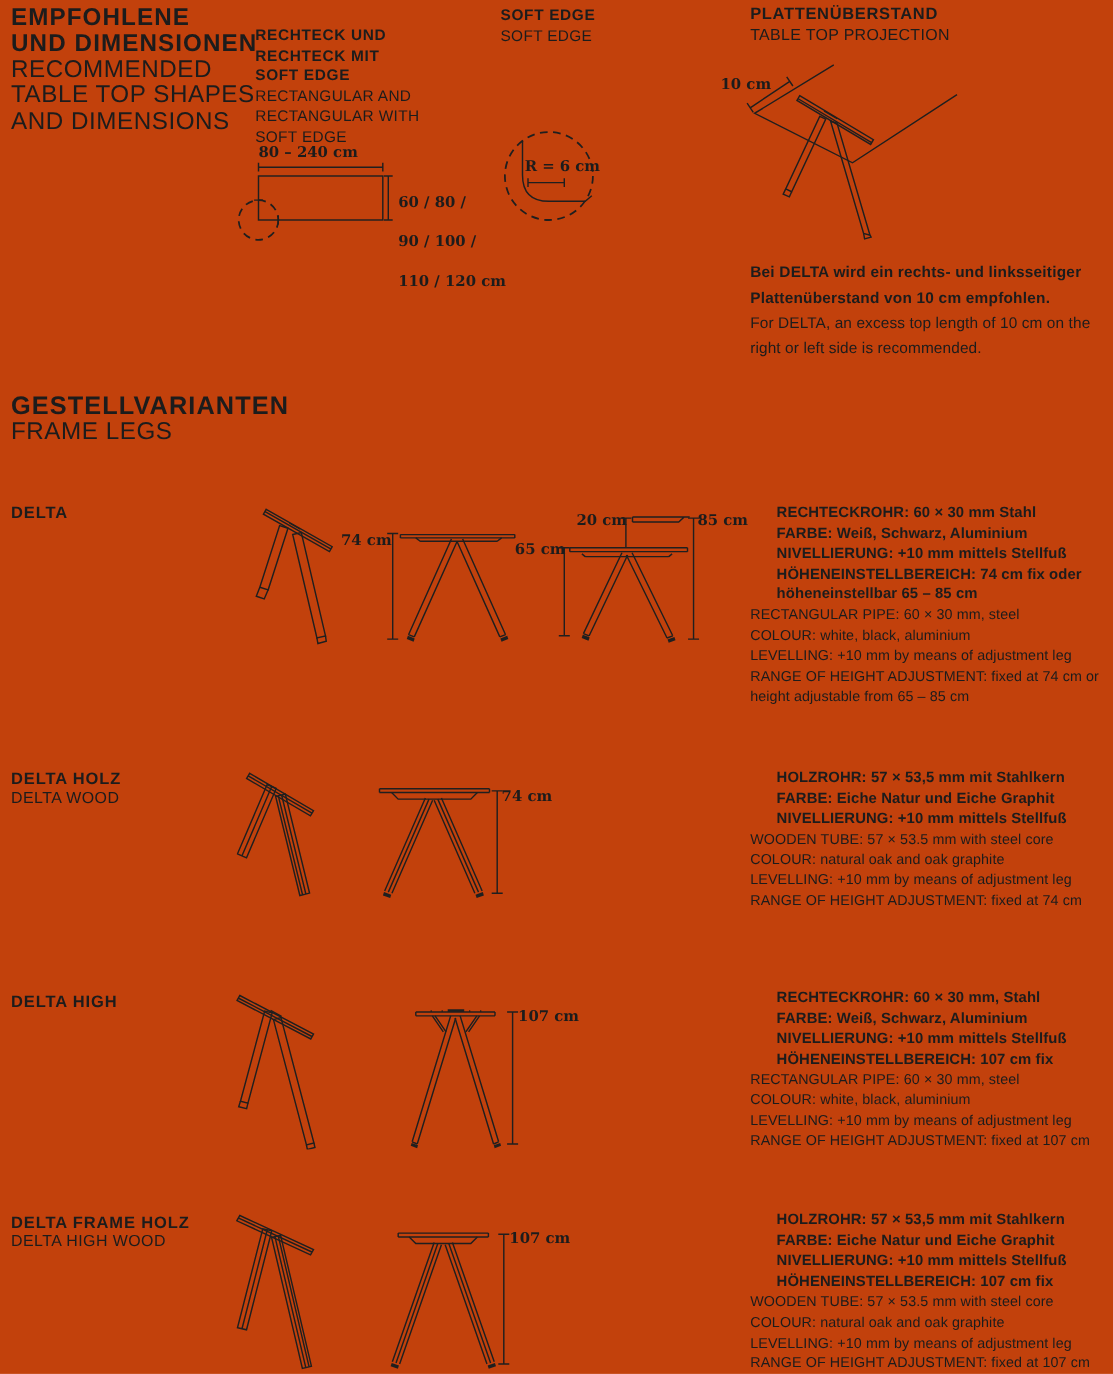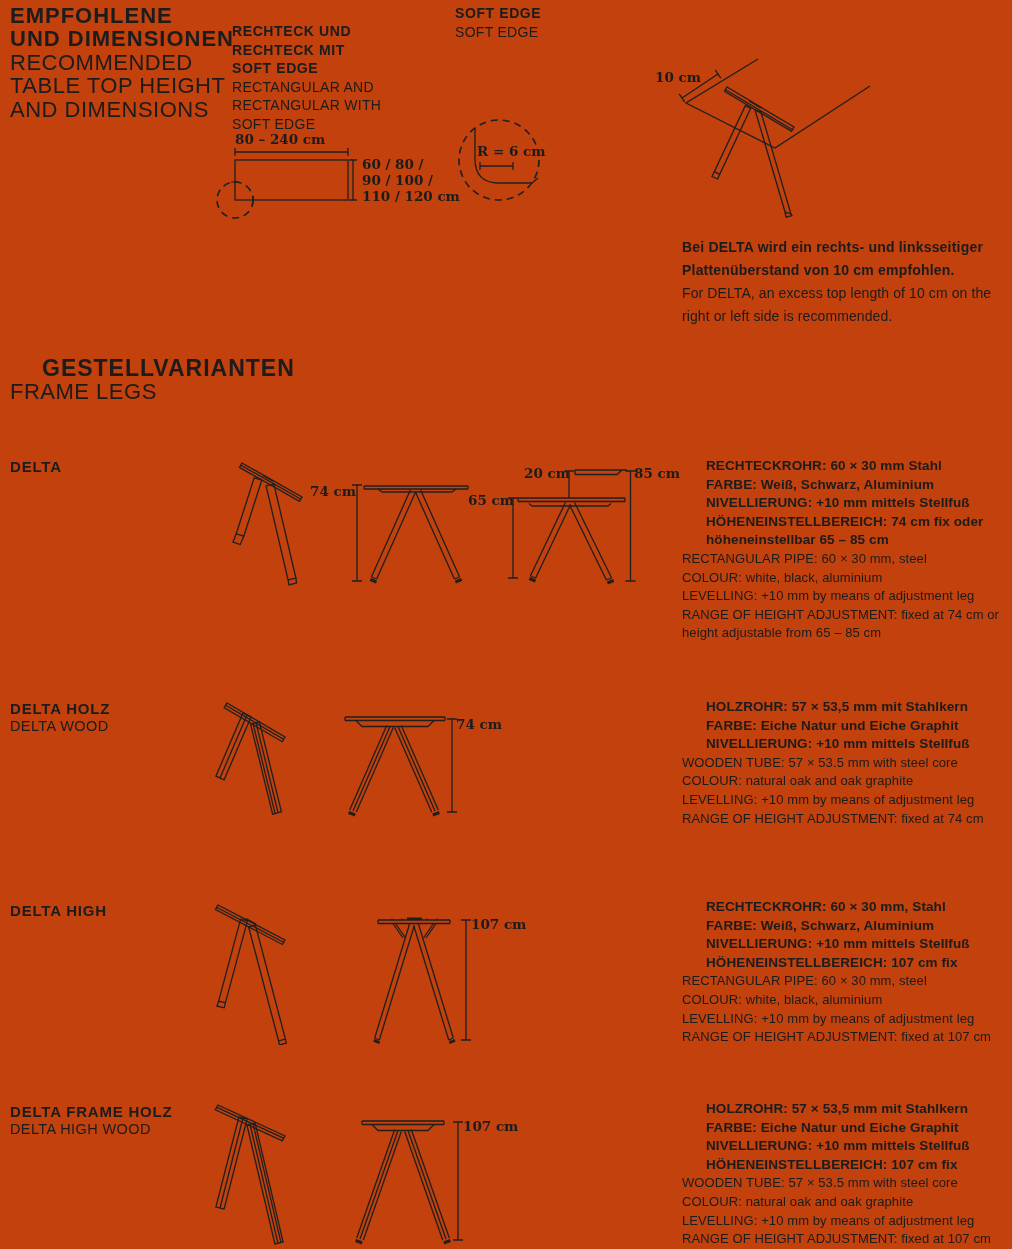--- a/index.html
+++ b/index.html
@@ -9,41 +9,41 @@
   svg{display:block;}
   svg path, svg line, svg circle, svg rect{stroke:#1f1f1f;fill:none;stroke-width:1.3;}
   .dashed{stroke-dasharray:7 5;stroke-width:1.6;}
   .fill{fill:#1f1f1f;stroke:none;}
   .thin{stroke-width:1.1;}
 
   .h1   {font-size:22px;line-height:23.4px;font-weight:bold;letter-spacing:1px;white-space:nowrap;}
   .h1r  {font-size:22px;line-height:23.4px;font-weight:normal;letter-spacing:.5px;white-space:nowrap;}
   .ct-b {font-size:14px;line-height:18.6px;font-weight:bold;letter-spacing:.6px;white-space:nowrap;}
   .ct-r {font-size:14px;line-height:18.6px;font-weight:normal;letter-spacing:.3px;white-space:nowrap;}
-  .g1   {font-size:23px;line-height:24px;font-weight:bold;letter-spacing:1px;white-space:nowrap;margin-left:32px;}
+  .g1   {font-size:23px;line-height:24px;font-weight:bold;letter-spacing:1px;white-space:nowrap;}
   .g1r  {font-size:22px;line-height:24px;font-weight:normal;letter-spacing:.5px;white-space:nowrap;}
   .note-b{font-size:14px;line-height:23px;font-weight:bold;letter-spacing:.2px;white-space:nowrap;}
   .note-r{font-size:14px;line-height:23px;font-weight:normal;letter-spacing:.1px;white-space:nowrap;}
   .vl-b {font-size:15px;line-height:17.5px;font-weight:bold;letter-spacing:.8px;white-space:nowrap;}
   .vl-r {font-size:14.5px;line-height:17.5px;font-weight:normal;letter-spacing:.4px;white-space:nowrap;}
   .spec-b{font-size:13.5px;line-height:18.6px;font-weight:bold;letter-spacing:.1px;white-space:nowrap;padding-left:24px;}
   .spec-r{font-size:13px;line-height:18.6px;font-weight:normal;letter-spacing:.1px;white-space:nowrap;}
   .dim  {font-family:"DejaVu Serif",serif;font-weight:bold;font-size:13.5px;white-space:nowrap;}
-  .dim3 div{line-height:16px;}
+  .dim3 div{line-height:16px;margin-top:20px;}
 </style>
 </head>
 <body>
 
 <div id="page">
 
   <div class="abs" style="left:10px;top:4px">
     <div class="h1">EMPFOHLENE</div>
     <div class="h1">UND DIMENSIONEN</div>
     <div class="h1r">RECOMMENDED</div>
-    <div class="h1r">TABLE TOP HEIGHT</div>
+    <div class="h1r">TABLE TOP SHAPES</div>
     <div class="h1r">AND DIMENSIONS</div>
   </div>
 
   <div class="abs" style="left:232px;top:22px">
     <div class="ct-b">RECHTECK UND</div>
     <div class="ct-b">RECHTECK MIT</div>
     <div class="ct-b">SOFT EDGE</div>
     <div class="ct-r">RECTANGULAR AND</div>
     <div class="ct-r">RECTANGULAR WITH</div>
     <div class="ct-r">SOFT EDGE</div>
@@ -67,20 +67,24 @@
     <div class="ct-b">SOFT EDGE</div>
     <div class="ct-r">SOFT EDGE</div>
   </div>
   <svg class="abs" style="left:450px;top:112px" width="115" height="105" viewBox="0 0 115 105">
     <circle class="dashed" cx="49" cy="48" r="40"></circle>
     <path d="M25,16 V47 Q25,71 49,71 H82 L88,66"></path>
     <path d="M30,54 H63 M30,50 V58 M63,50 V58"></path>
   </svg>
   <div class="abs dim" style="left:477px;top:143px">R = 6 cm</div>
 
+  <div class="abs" style="left:682px;top:4px">
+    <div class="ct-b" style="font-size:15px">PLATTENÜBERSTAND</div>
+    <div class="ct-r" style="font-size:14.5px">TABLE TOP PROJECTION</div>
+  </div>
   <div class="abs dim" style="left:655px;top:69px">10 cm</div>
   <svg class="abs" style="left:650px;top:55px" width="330" height="180" viewBox="0 0 330 180">
     <path d="M108,4 L36,48 L125,93 L220,31"></path>
     <path d="M32,43 L68,19 M29.2,38.8 L34.8,47.2 M65.2,14.8 L70.8,23.2"></path>
     <path d="M77,32 L144,72 L141.5,76.3 L74.5,36.3 Z M76,35 L142,74.5"></path>
     <path d="M95.3,50.7 L100.7,53.3 L69.7,119.3 L64.3,116.7 Z"></path>
     <path d="M64.3,116.7 L62,121.5 L67.6,124 L69.7,119.3"></path>
     <path d="M105.1,55.2 L110.9,56.8 L140.9,158.8 L135.1,157.2 Z"></path>
     <path d="M135.1,157.2 L136,162.2 L141.9,160.6 L140.9,158.8"></path>
     <path class="thin" d="M99,46 L111,53"></path>

